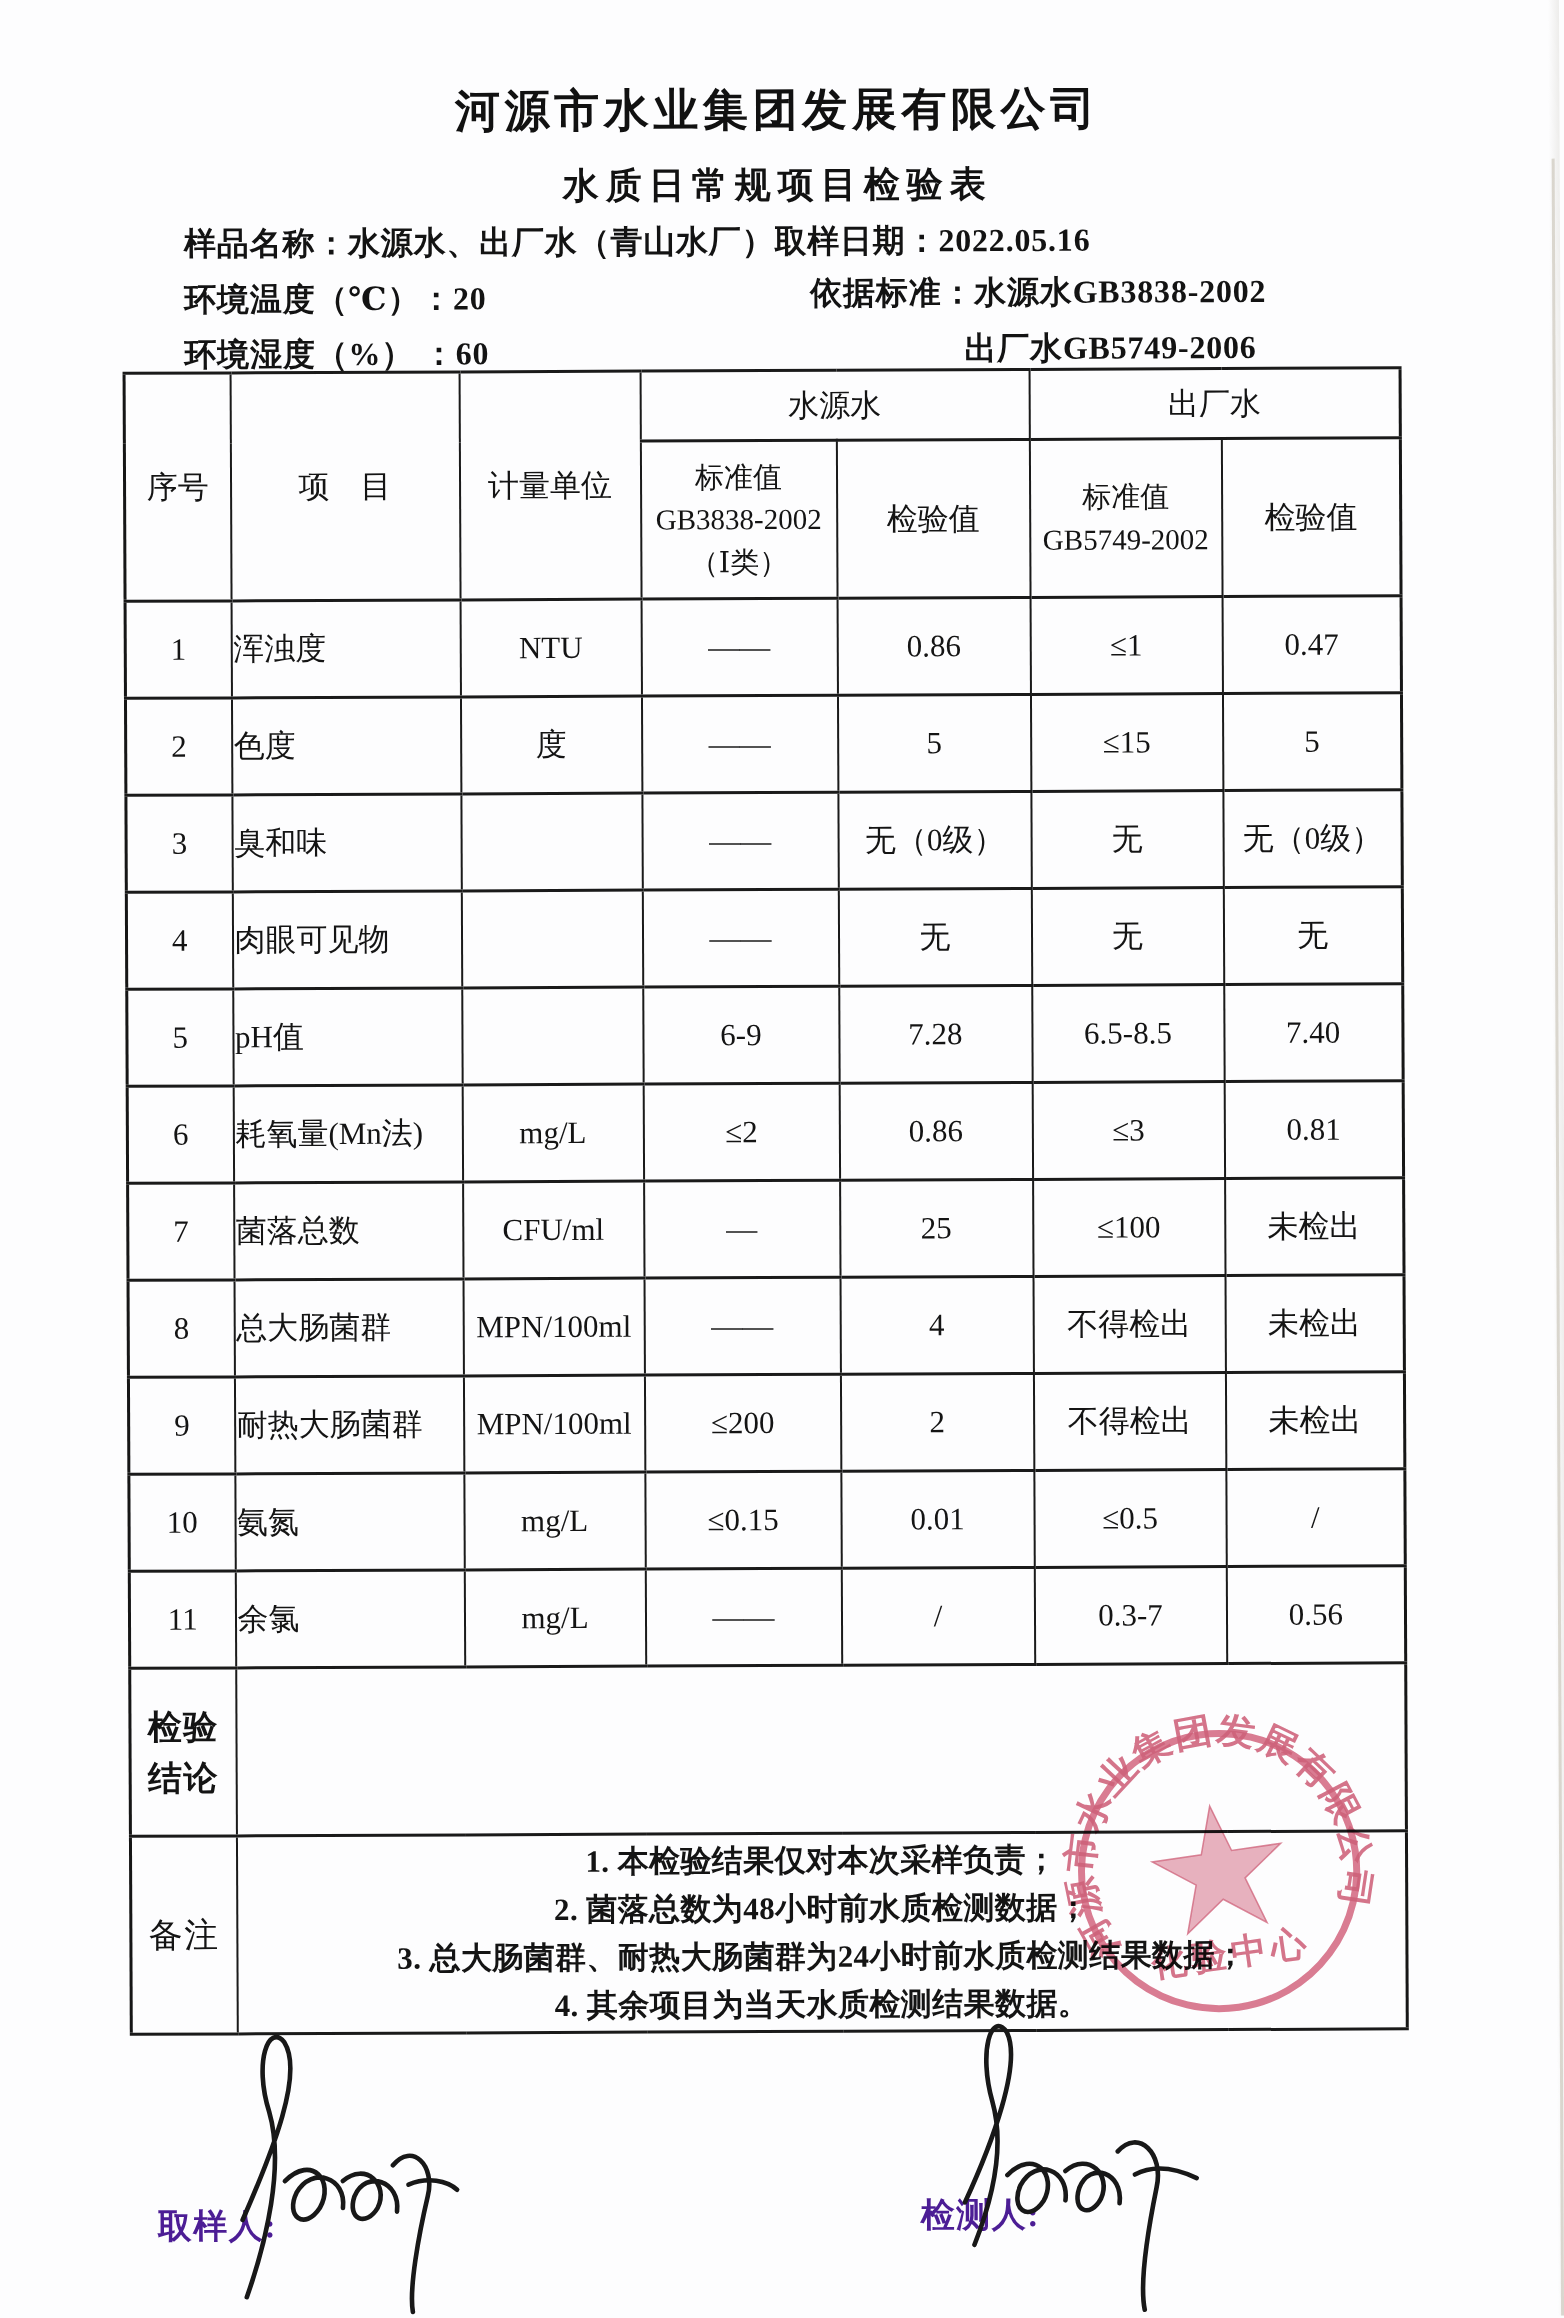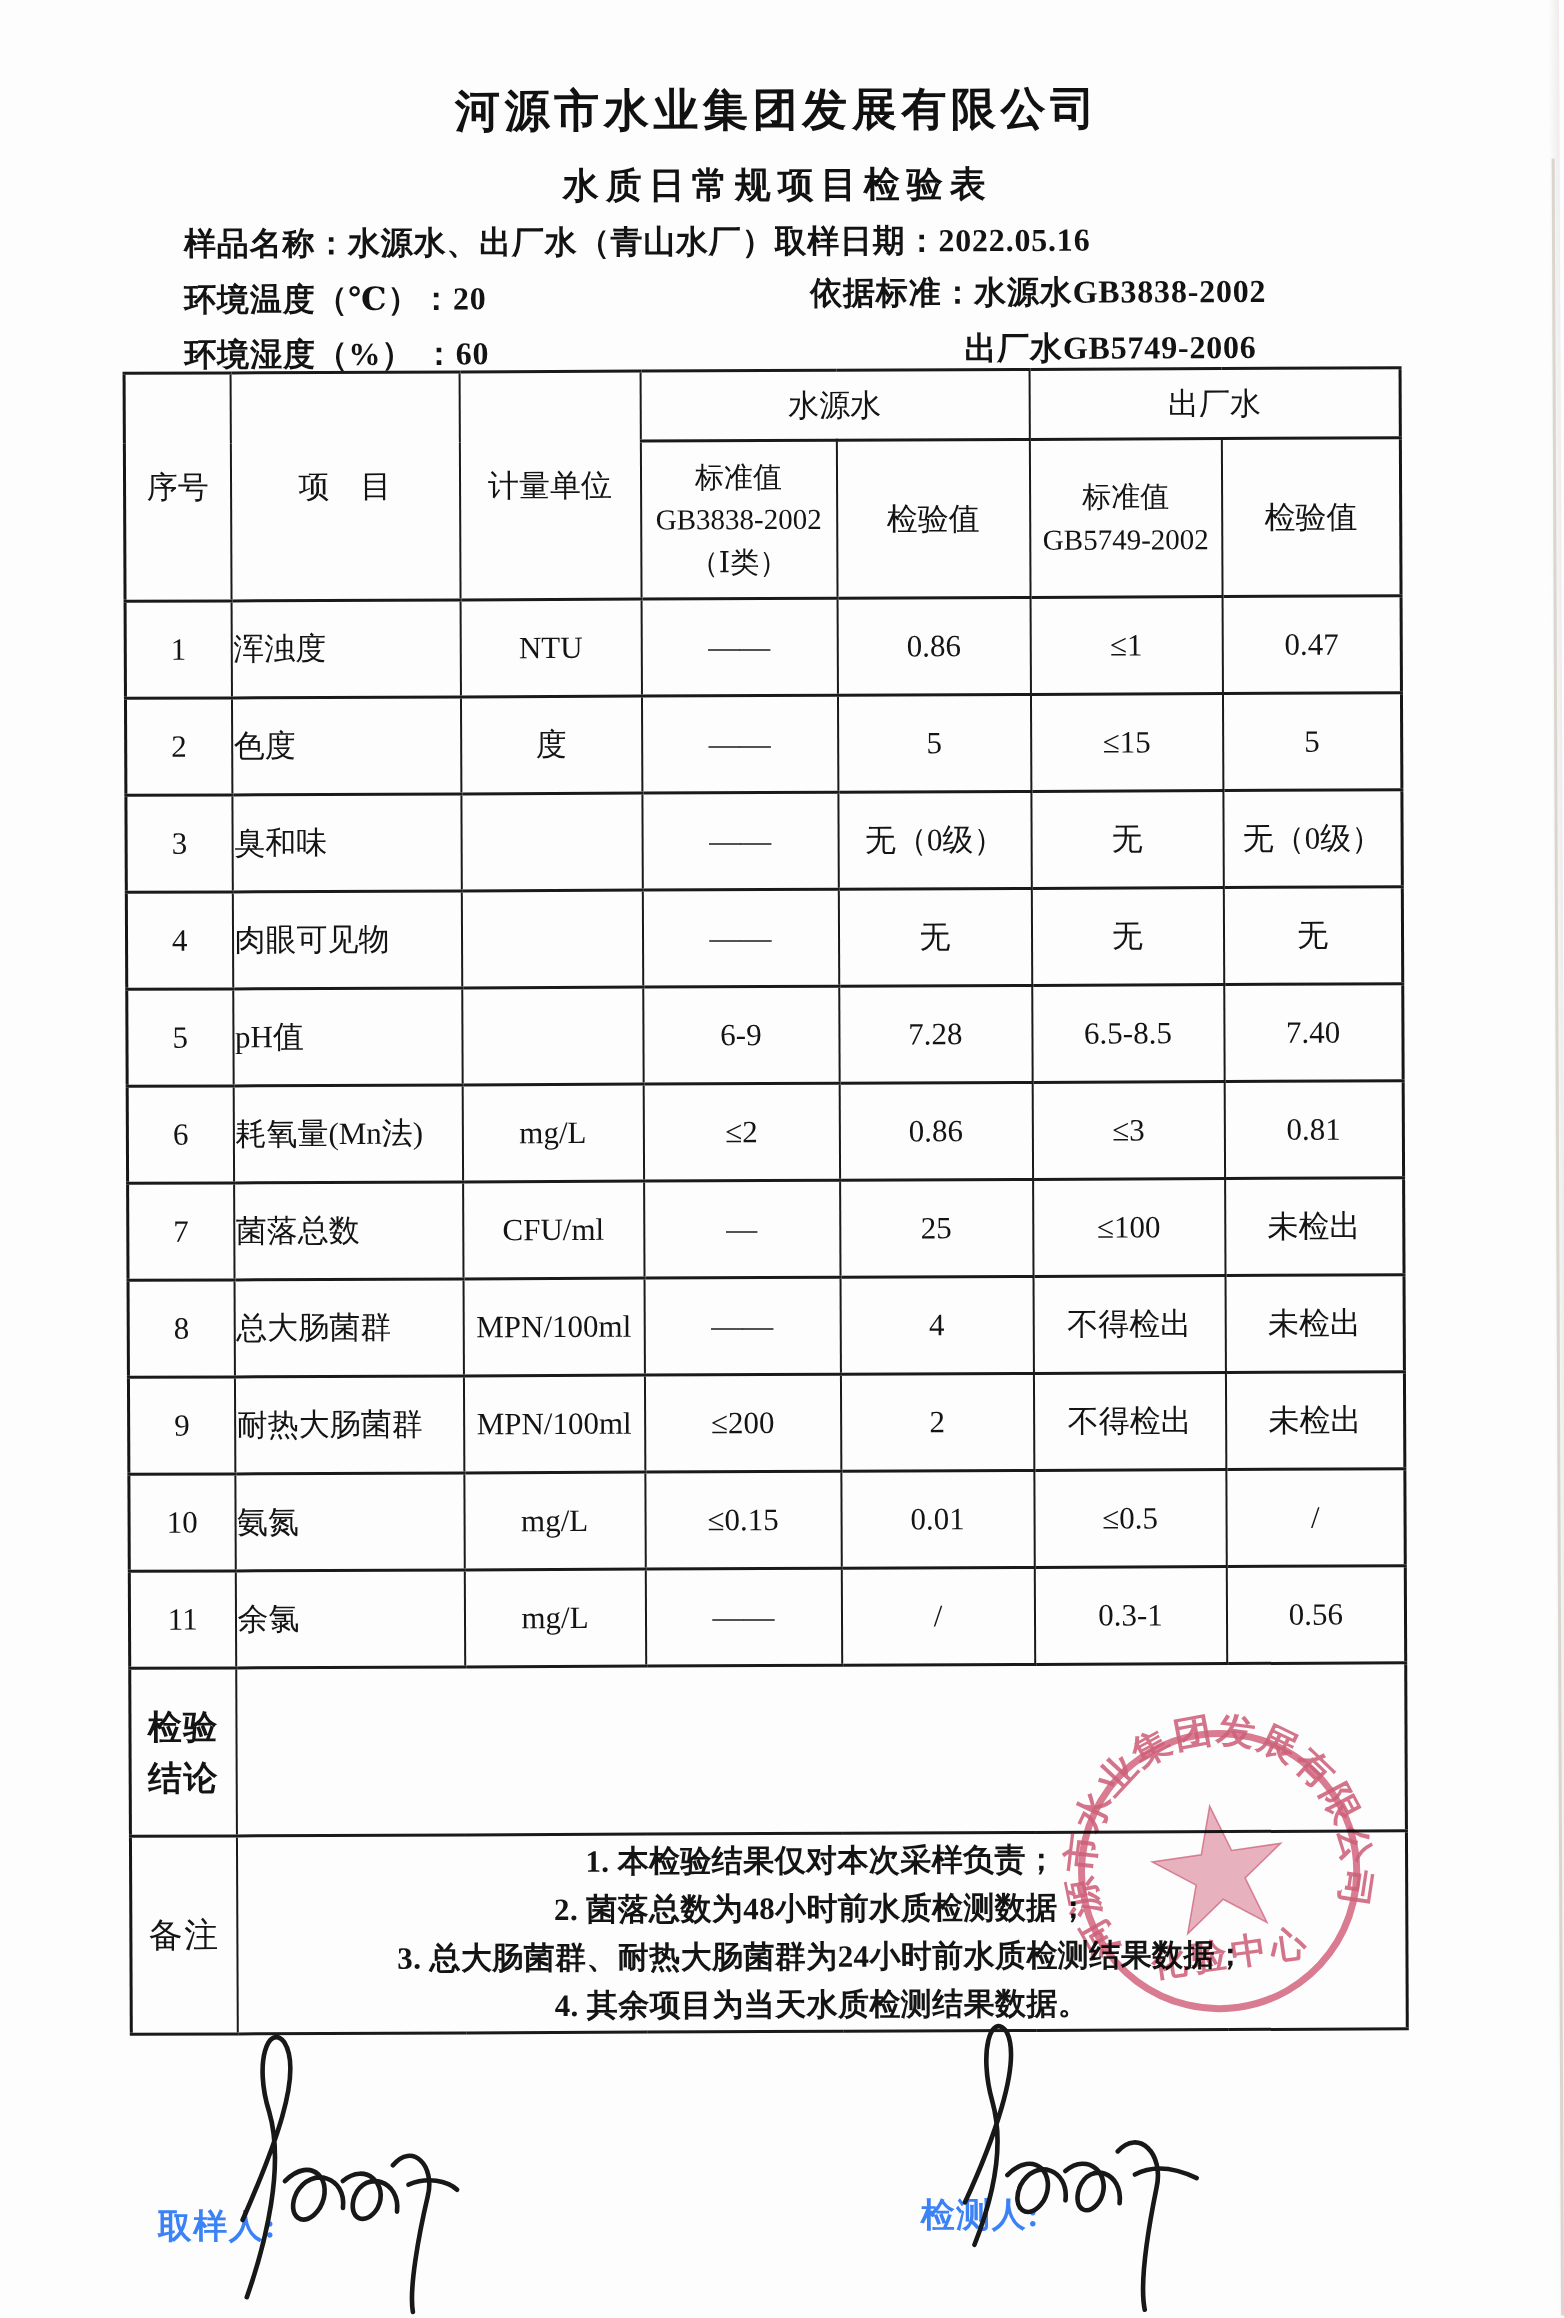--- a/index.html
+++ b/index.html
@@ -49,21 +49,21 @@
   tr.nrow{height:198px;}
   .hd-small{font-size:29px;line-height:1.45;}
   .hd-small .ln{display:block;}
   .two-line .ln{display:block;line-height:1.5;font-weight:bold;}
   .label-cell{font-size:34px;letter-spacing:1.5px;}
   .notes-cell{text-align:left;vertical-align:middle;padding:7.7px 6.2px 7.7px 12.4px;}
   .note-line{display:block;font-size:31px;line-height:48px;font-weight:700;letter-spacing:0.4px;white-space:nowrap;}
   .conclusion-content{background:transparent;}
 
   
-  .footer-label{position:absolute;font-size:34px;font-weight:700;letter-spacing:1.5px;white-space:nowrap;color:#3b82f6;}
+  .footer-label{position:absolute;font-size:34px;font-weight:700;letter-spacing:1.5px;white-space:nowrap;color:#4c1d95;}
   #sampler-label{left:153px;top:2201px;}
   #tester-label{left:916px;top:2193px;}
   .sig{position:absolute;pointer-events:none;}
   #sig1{left:207px;top:1986px;}
   #sig2{left:937px;top:1979px;}
 
   
   #stamp{position:absolute;left:1056px;top:1713px;mix-blend-mode:multiply;opacity:.9;}
 </style>
 </head>
@@ -223,21 +223,21 @@
           <td>≤0.5</td>
           <td>/</td>
         </tr>
 
         <tr class="drow">
           <td>11</td>
           <td class="item-cell">余氯</td>
           <td>mg/L</td>
           <td>——</td>
           <td>/</td>
-          <td>0.3-1</td>
+          <td>0.3-7</td>
           <td>0.56</td>
         </tr>
       </tbody>
     <tbody>
       <tr class="crow">
         <td class="label-cell two-line">
           <span class="ln">检验</span>
           <span class="ln">结论</span>
         </td>
         <td colspan="6" class="conclusion-content"></td>

